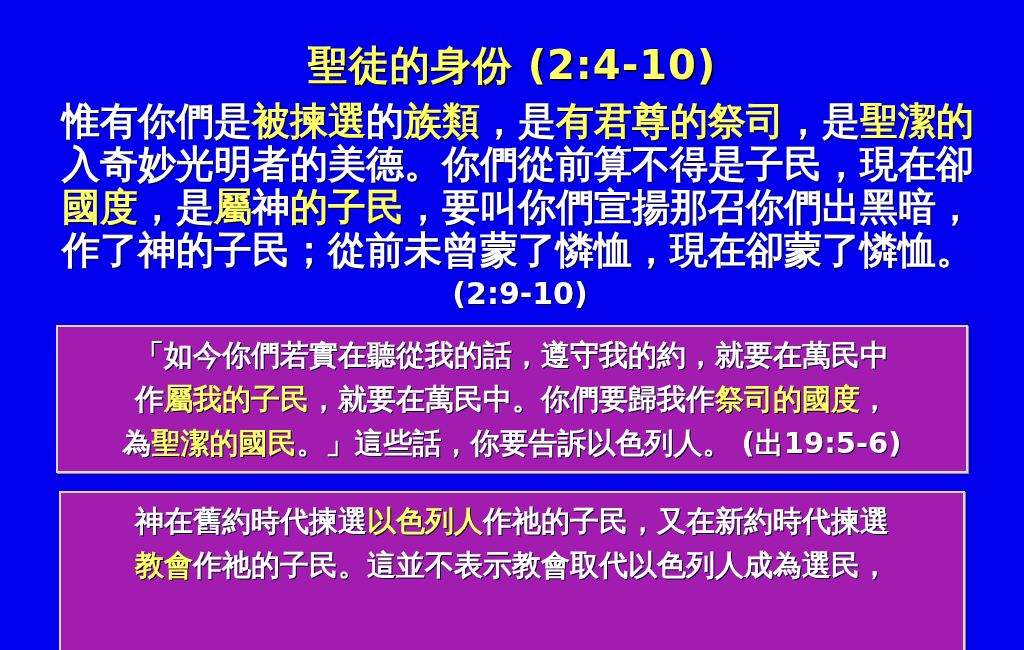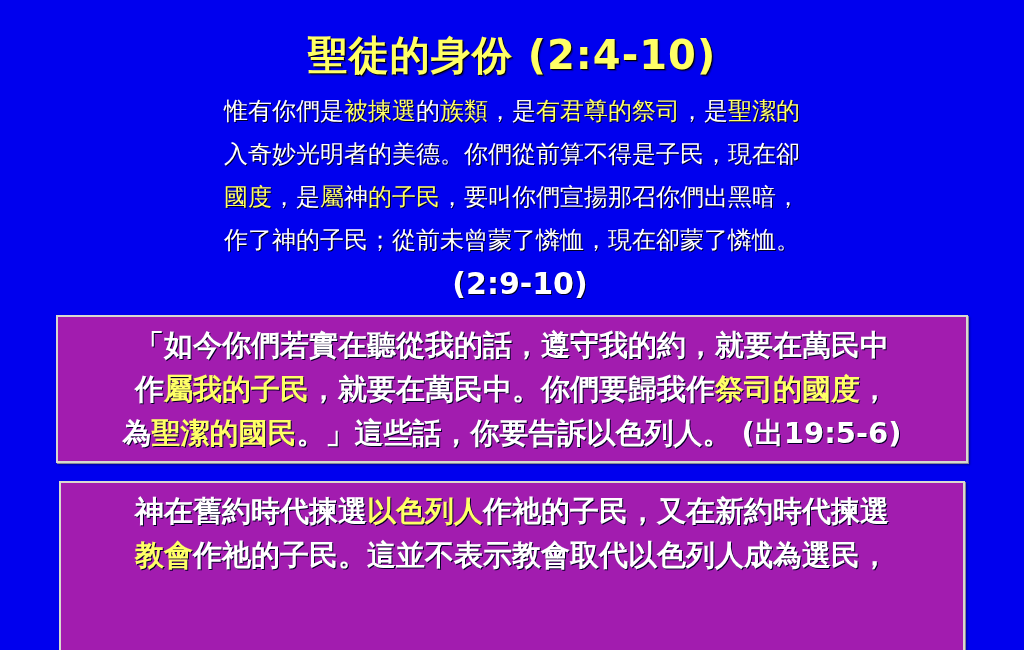--- a/index.html
+++ b/index.html
@@ -20,30 +20,30 @@
     position: relative;
     background: #0000ee;
     box-sizing: border-box;
   }
   .title {
     text-align: center;
     color: #ffff66;
     font-size: 40px;
     font-weight: bold;
     letter-spacing: 1px;
-    padding-top: 34px;
+    padding-top: 44px;
     line-height: 1.05;
     text-shadow: 1px 1px 0 #000000, 2px 2px 1px rgba(0,0,0,0.35);
   }
   .scripture {
     color: #ffffff;
-    font-size: 24px;
-    font-weight: normal;
+    font-size: 38px;
+    font-weight: bold;
     line-height: 43px;
-    text-align: center;
+    text-align: left;
     margin: 14px 62px 0 62px;
     letter-spacing: 0px;
     text-shadow: 1px 1px 0 #000022;
   }
   .scripture .ln {
     display: block;
     white-space: nowrap;
   }
   .hl {
     color: #ffff66;

